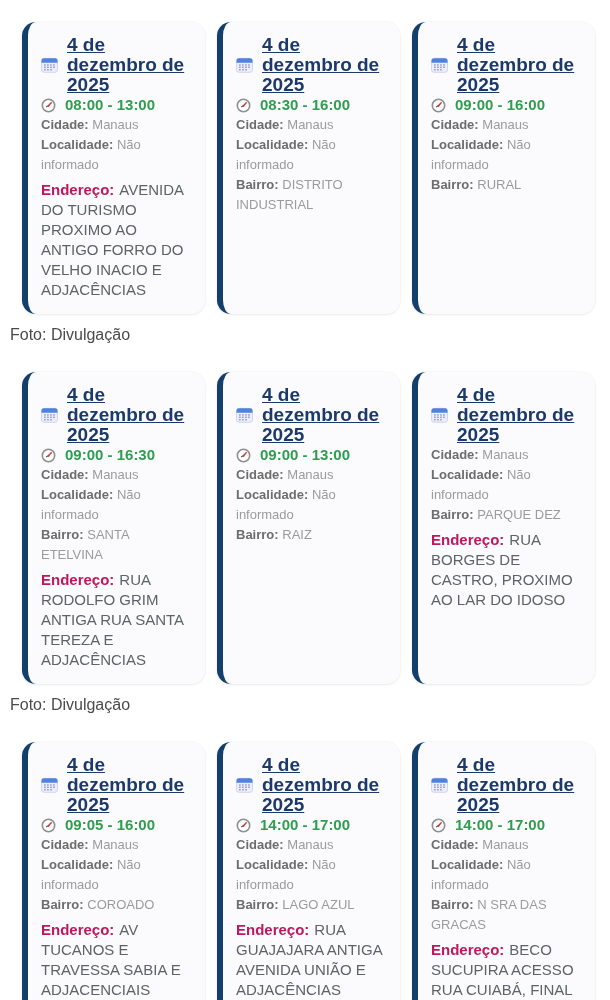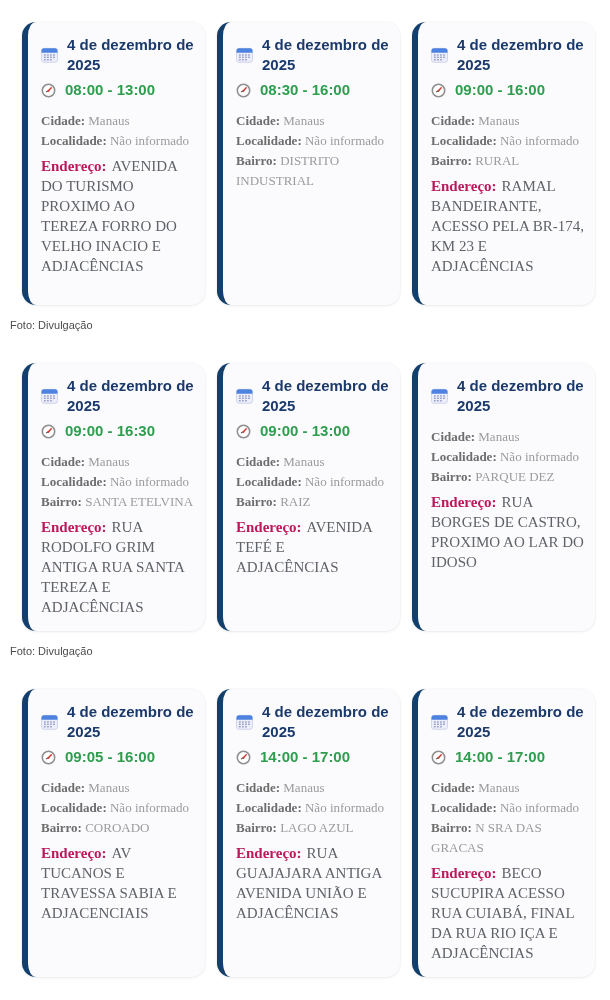--- a/index.html
+++ b/index.html
@@ -34,49 +34,50 @@
   section:nth-of-type(2) .card { min-height: 254px; }
   section:nth-of-type(3) .card { min-height: 276px; }
   .iconline {
     display: flex;
     align-items: center;
     gap: 9px;
   }
   .iconline .ic { flex: 0 0 auto; display: inline-flex; }
   .date {
     font-weight: bold;
-    font-size: 15px;
+    font-size: 19px;
     line-height: 20px;
     color: var(--date-color, #1b3a6b);
-  }
-  .time-line { margin-top: 5px; }
+    text-decoration: underline;
+  }
+  .time-line { }
   .time {
     font-weight: bold;
     font-size: 15px;
     line-height: 20px;
     color: var(--time-color, #2e9e4e);
   }
-  .meta-block { margin-top: 11px; font-family: Liberation Serif, serif; }
+  .meta-block { margin-top: 0; }
   .meta {
     margin: 0;
     font-size: 13px;
     line-height: 20px;
     color: #9b9b9b;
   }
   .meta b { color: #6d6d6d; font-weight: bold; }
   .addr {
     margin: 5px 0 0 0;
     font-size: 15px;
     line-height: 20px;
     color: #5f6368;
   }
   .addr b { color: #be185d; margin-right: 5px; }
   .foto {
     margin: 14px 0 0 -12px;
-    font-size: 11px;
+    font-size: 16px;
     line-height: 13px;
     color: #4b4b4b;
   }
 </style>
 </head>
 <body>
 
 <main class="page">
   <section class="row-block">
     <div class="cards">
@@ -110,21 +111,21 @@
           <line x1="8" y1="8.2" x2="10.9" y2="5.1" stroke="#cf3a2e" stroke-width="1.5" stroke-linecap="round"></line>
           <line x1="8" y1="8.2" x2="5.8" y2="9.4" stroke="#5a5a5a" stroke-width="1.3" stroke-linecap="round"></line>
           <circle cx="8" cy="8.2" r="1" fill="#cf3a2e"></circle>
         </svg>
       </span>
       <span class="time">08:00 - 13:00</span>
     </div>
     <div class="meta-block">
       <p class="meta"><b>Cidade:</b> <span>Manaus</span></p>
       <p class="meta"><b>Localidade:</b> <span>Não informado</span></p>
-      <p class="addr"><b>Endereço:</b><span>AVENIDA DO TURISMO PROXIMO AO TEREZA FORRO DO VELHO INACIO E ADJACÊNCIAS</span></p>
+      <p class="addr"><b>Endereço:</b><span>AVENIDA DO TURISMO PROXIMO AO ANTIGO FORRO DO VELHO INACIO E ADJACÊNCIAS</span></p>
     </div>
   </article>
 
   <article class="card">
     <div class="iconline date-line">
       <span class="ic">
         <svg width="17" height="16" viewBox="0 0 20 19" aria-hidden="true">
           <rect x="0.5" y="1.6" width="19" height="16.6" rx="3" fill="#eceefb" stroke="#c7cbe6" stroke-width="0.9"></rect>
           <path d="M0.5 4.6 a3 3 0 0 1 3-3 h13 a3 3 0 0 1 3 3 v2.2 h-19 z" fill="#4d82e0"></path>
           <g fill="#9aa2c8">
@@ -193,21 +194,20 @@
           <line x1="8" y1="8.2" x2="5.8" y2="9.4" stroke="#5a5a5a" stroke-width="1.3" stroke-linecap="round"></line>
           <circle cx="8" cy="8.2" r="1" fill="#cf3a2e"></circle>
         </svg>
       </span>
       <span class="time">09:00 - 16:00</span>
     </div>
     <div class="meta-block">
       <p class="meta"><b>Cidade:</b> <span>Manaus</span></p>
       <p class="meta"><b>Localidade:</b> <span>Não informado</span></p>
       <p class="meta"><b>Bairro:</b> <span>RURAL</span></p>
-      <p class="addr"><b>Endereço:</b><span>RAMAL BANDEIRANTE, ACESSO PELA BR-174, KM 23 E ADJACÊNCIAS</span></p>
     </div>
   </article>
 </div>
     <div class="foto">Foto: Divulgação</div>
   </section>
   <section class="row-block">
     <div class="cards">
   <article class="card">
     <div class="iconline date-line">
       <span class="ic">
@@ -281,21 +281,20 @@
           <line x1="8" y1="8.2" x2="5.8" y2="9.4" stroke="#5a5a5a" stroke-width="1.3" stroke-linecap="round"></line>
           <circle cx="8" cy="8.2" r="1" fill="#cf3a2e"></circle>
         </svg>
       </span>
       <span class="time">09:00 - 13:00</span>
     </div>
     <div class="meta-block">
       <p class="meta"><b>Cidade:</b> <span>Manaus</span></p>
       <p class="meta"><b>Localidade:</b> <span>Não informado</span></p>
       <p class="meta"><b>Bairro:</b> <span>RAIZ</span></p>
-      <p class="addr"><b>Endereço:</b><span>AVENIDA TEFÉ E ADJACÊNCIAS</span></p>
     </div>
   </article>
 
   <article class="card">
     <div class="iconline date-line">
       <span class="ic">
         <svg width="17" height="16" viewBox="0 0 20 19" aria-hidden="true">
           <rect x="0.5" y="1.6" width="19" height="16.6" rx="3" fill="#eceefb" stroke="#c7cbe6" stroke-width="0.9"></rect>
           <path d="M0.5 4.6 a3 3 0 0 1 3-3 h13 a3 3 0 0 1 3 3 v2.2 h-19 z" fill="#4d82e0"></path>
           <g fill="#9aa2c8">

